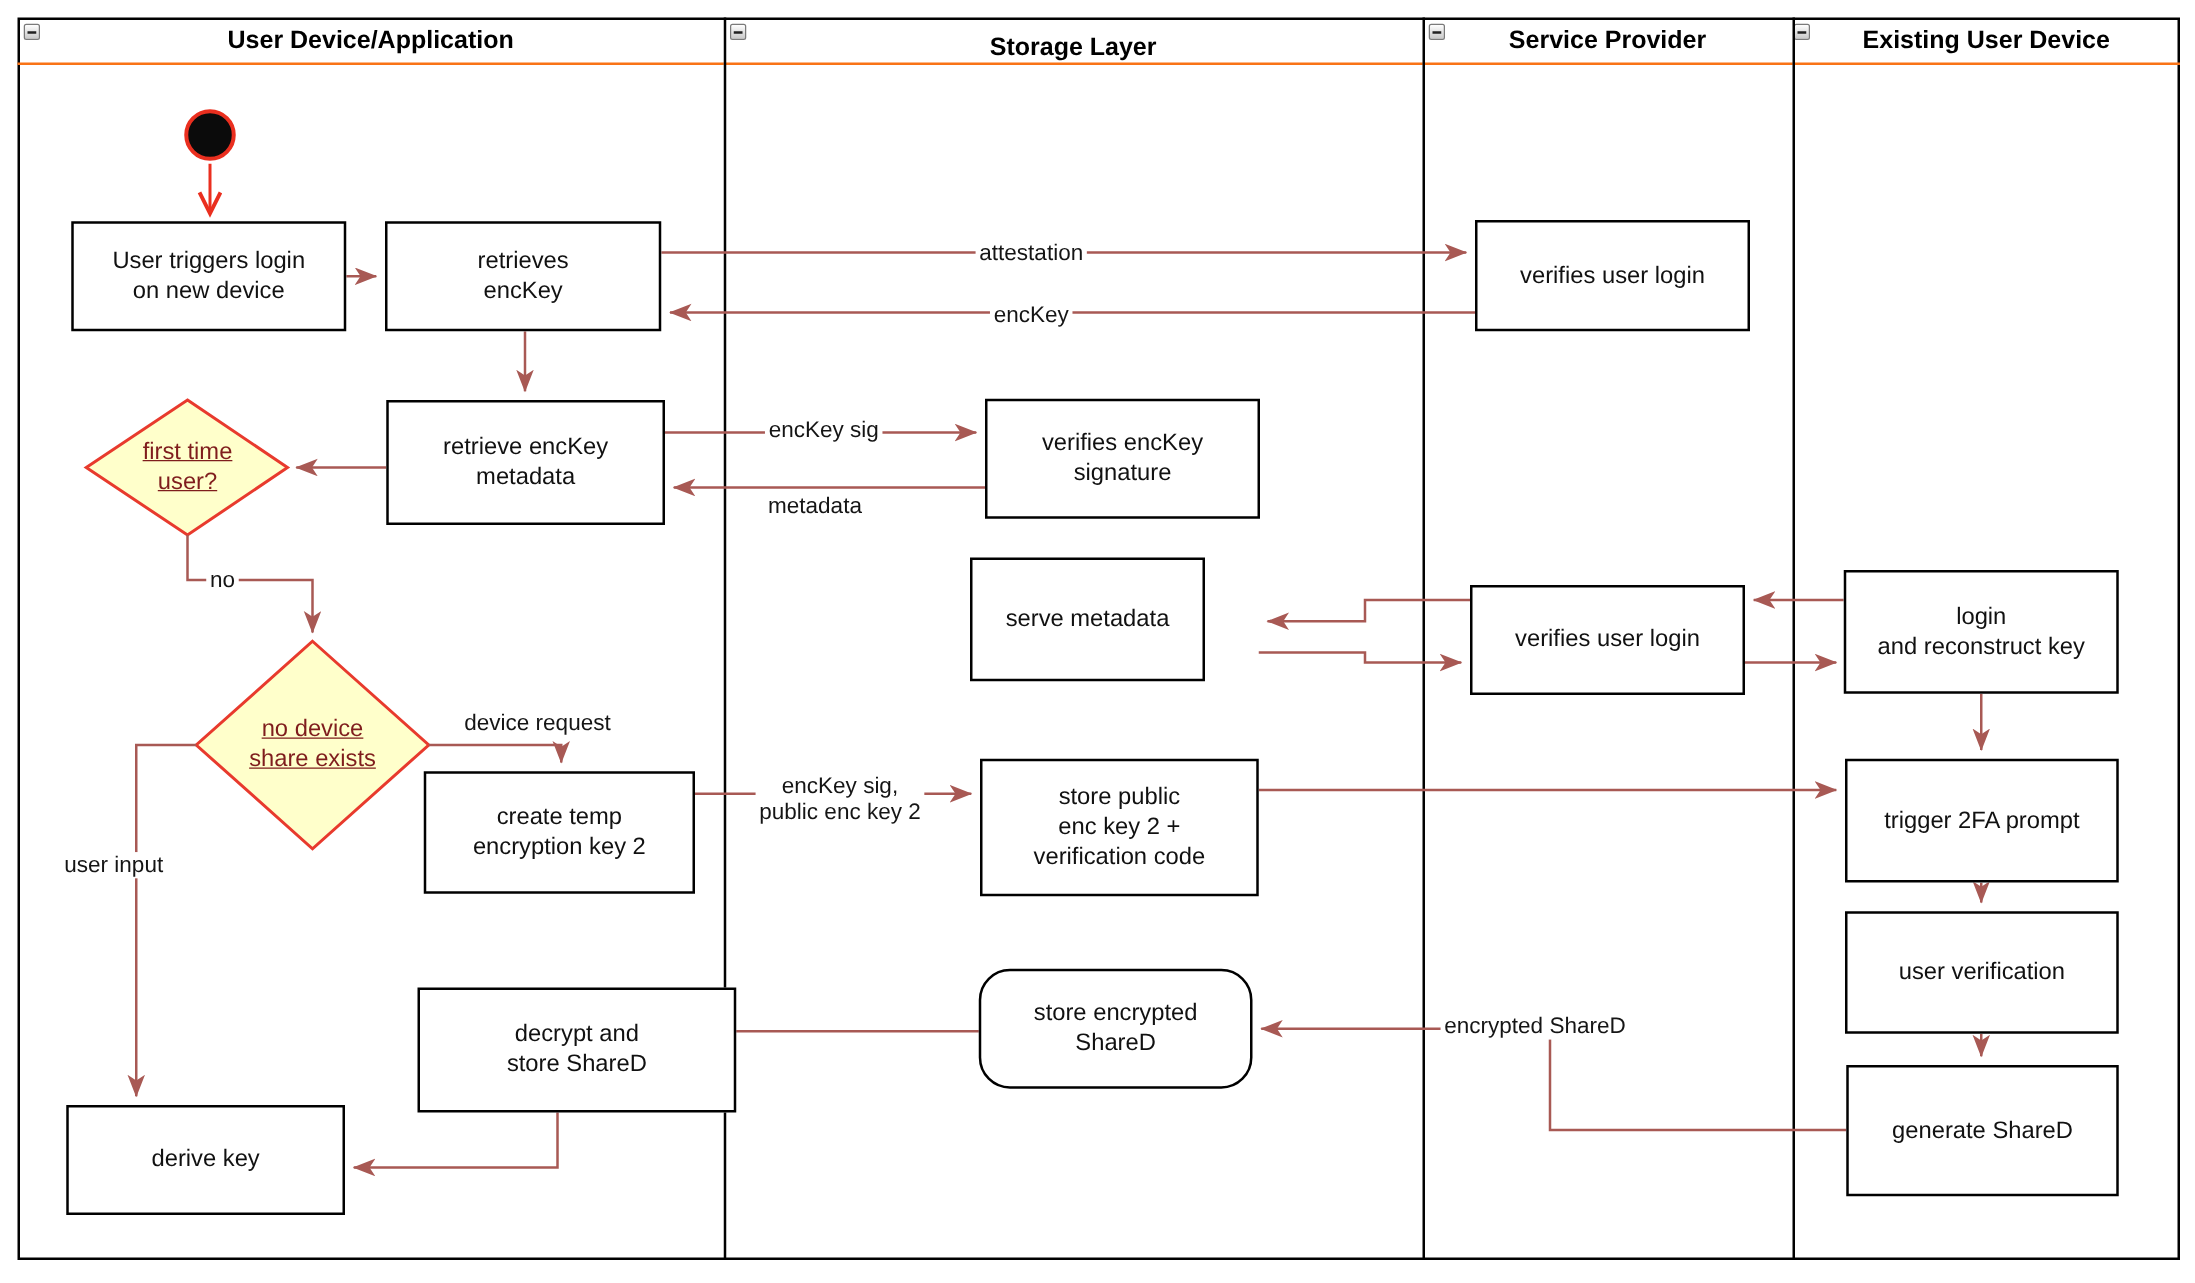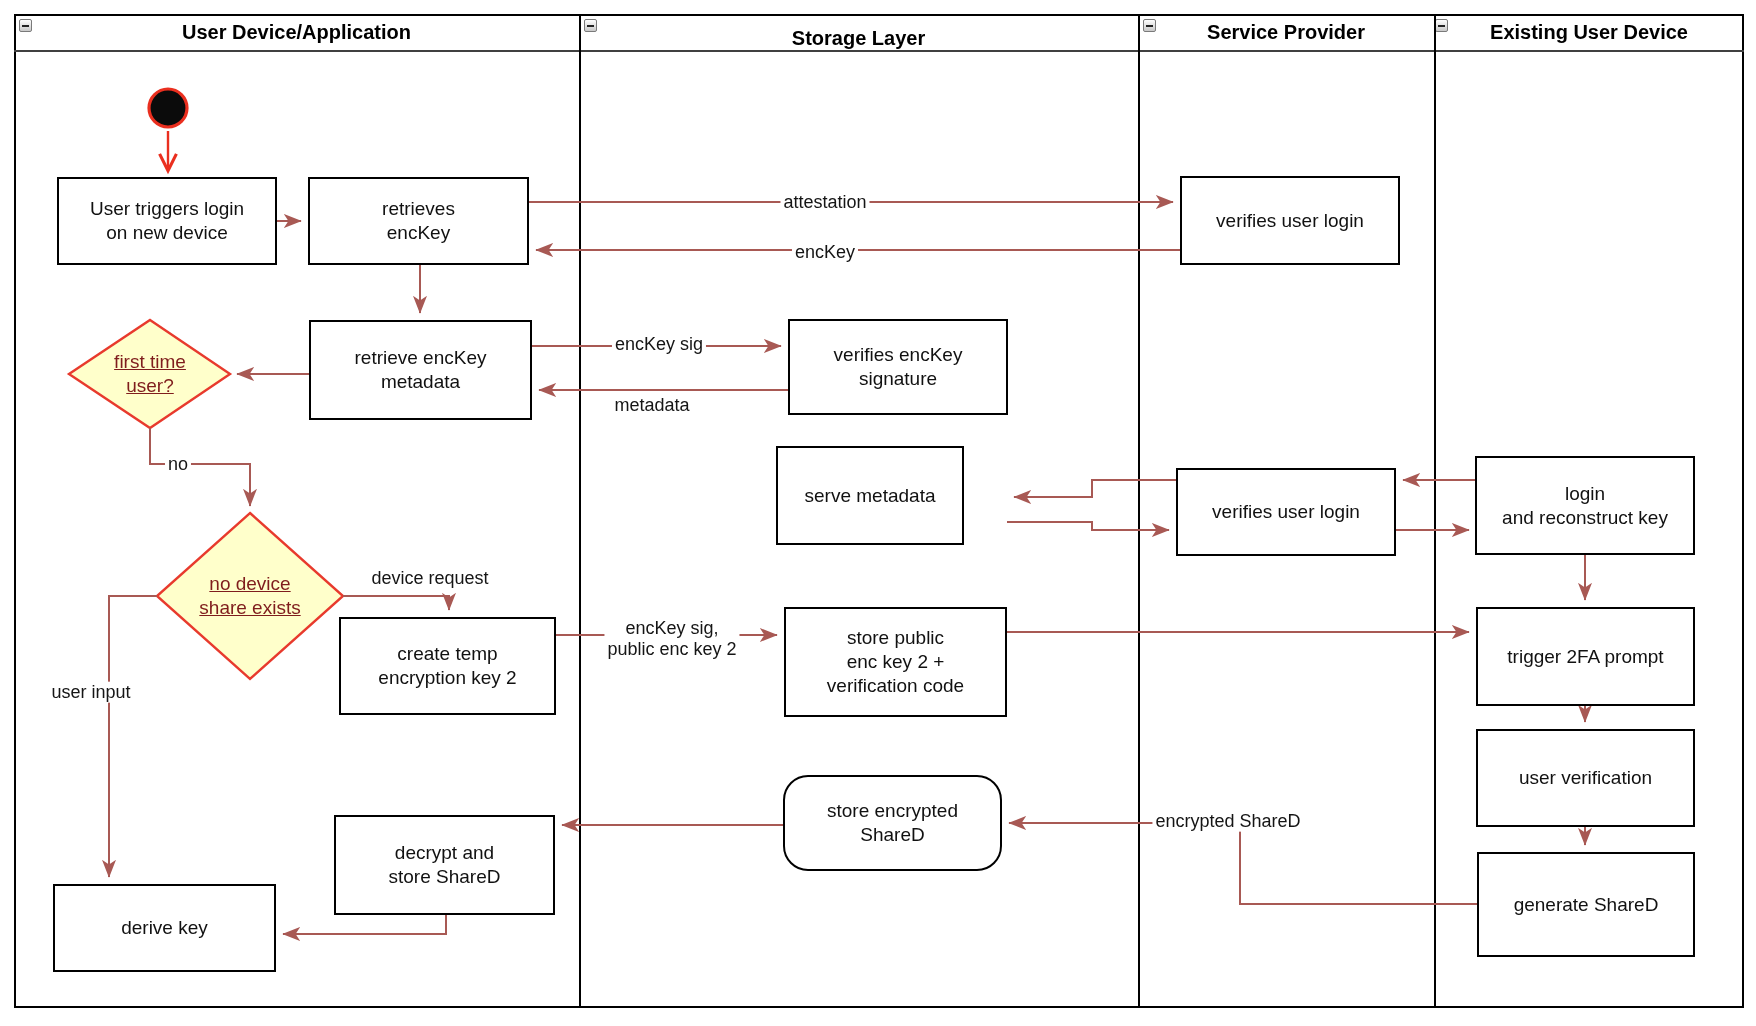--- a/index.html
+++ b/index.html
@@ -7,21 +7,21 @@
     position:relative;width:1756px;height:1026px;background:#ffffff;
     font-family:"Liberation Sans", sans-serif;color:#111;overflow:hidden;
   }
   .frame{
     position:absolute;left:14px;top:14px;width:1730px;height:994px;
     border:2px solid #000;box-sizing:border-box;background:#fff;
   }
   .lane-divider{position:absolute;top:14px;height:994px;width:2px;background:#000;}
   .lane-head{
     position:absolute;top:14px;height:38px;display:flex;align-items:center;
-    box-sizing:border-box;border-bottom:2px solid #404040;
+    box-sizing:border-box;border-bottom:2px solid #f97316;
   }
   .lane-title{
     flex:1;text-align:center;font-weight:bold;font-size:20px;color:#000;
     white-space:nowrap;
   }
   .collapse-icon{
     position:absolute;left:5px;top:5px;width:13px;height:13px;
     border:1px solid #7a7a7a;border-radius:2px;
     background:linear-gradient(#fefefe,#c9c9c9);
     display:flex;align-items:center;justify-content:center;box-sizing:border-box;
@@ -128,21 +128,21 @@
   <div class="node" style="left:1176px;top:468px;width:220px;height:88px;">verifies user login</div>
   <div class="node" style="left:1475px;top:456px;width:220px;height:99px;">login
 and reconstruct key</div>
   <div class="node" style="left:339px;top:617px;width:217px;height:98px;">create temp
 encryption key 2</div>
   <div class="node" style="left:784px;top:607px;width:223px;height:110px;">store public
 enc key 2 +
 verification code</div>
   <div class="node" style="left:1476px;top:607px;width:219px;height:99px;">trigger 2FA prompt</div>
   <div class="node" style="left:1476px;top:729px;width:219px;height:98px;">user verification</div>
-  <div class="node" style="left:334px;top:815px;width:221px;height:100px;">decrypt and
+  <div class="node" style="left:334px;top:790px;width:255px;height:100px;">decrypt and
 store ShareD</div>
   <div class="node" style="left:783px;top:775px;width:219px;height:96px;border-radius:25px;">store encrypted
 ShareD</div>
   <div class="node" style="left:1477px;top:852px;width:218px;height:105px;">generate ShareD</div>
   <div class="node" style="left:53px;top:884px;width:223px;height:88px;">derive key</div>
 
   <div class="decision-label" style="left:75px;top:344px;width:150px;height:60px;">first time
 user?</div>
   <div class="decision-label" style="left:165px;top:566px;width:170px;height:60px;">no device
 share exists</div>

